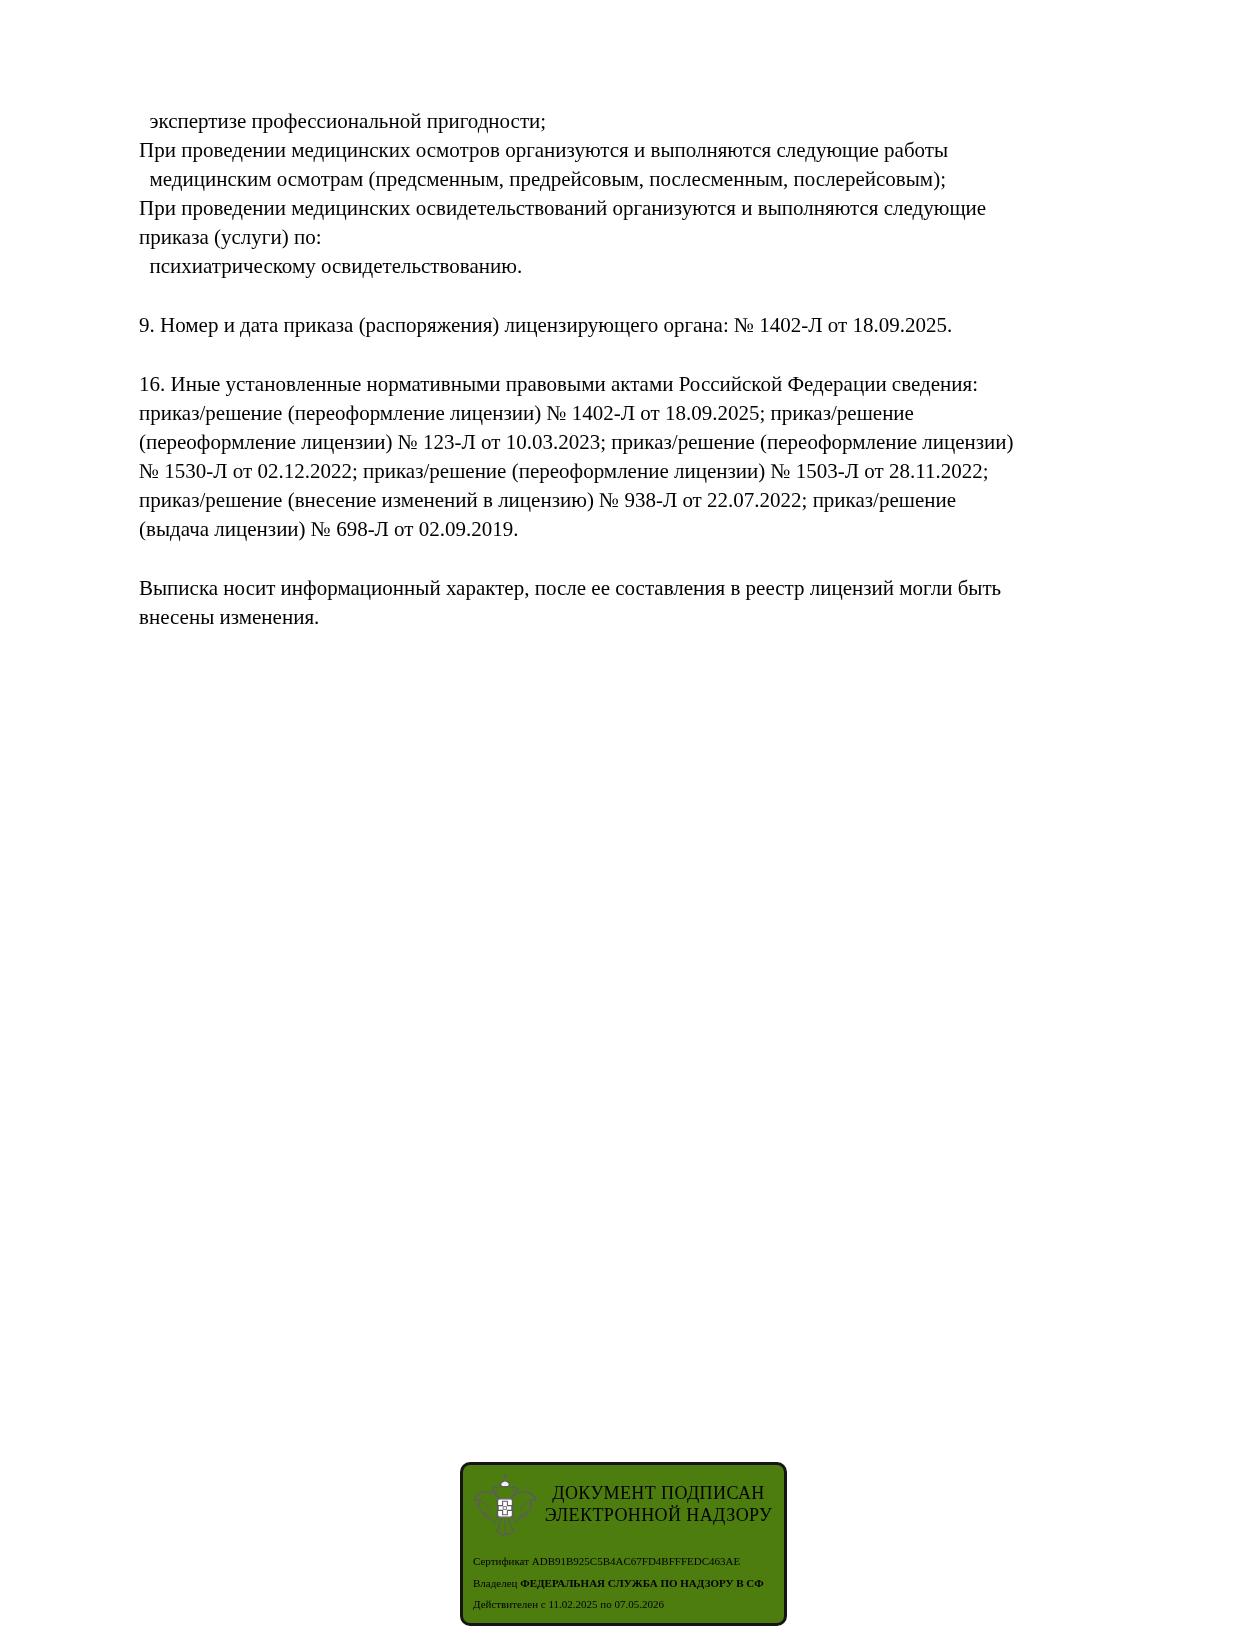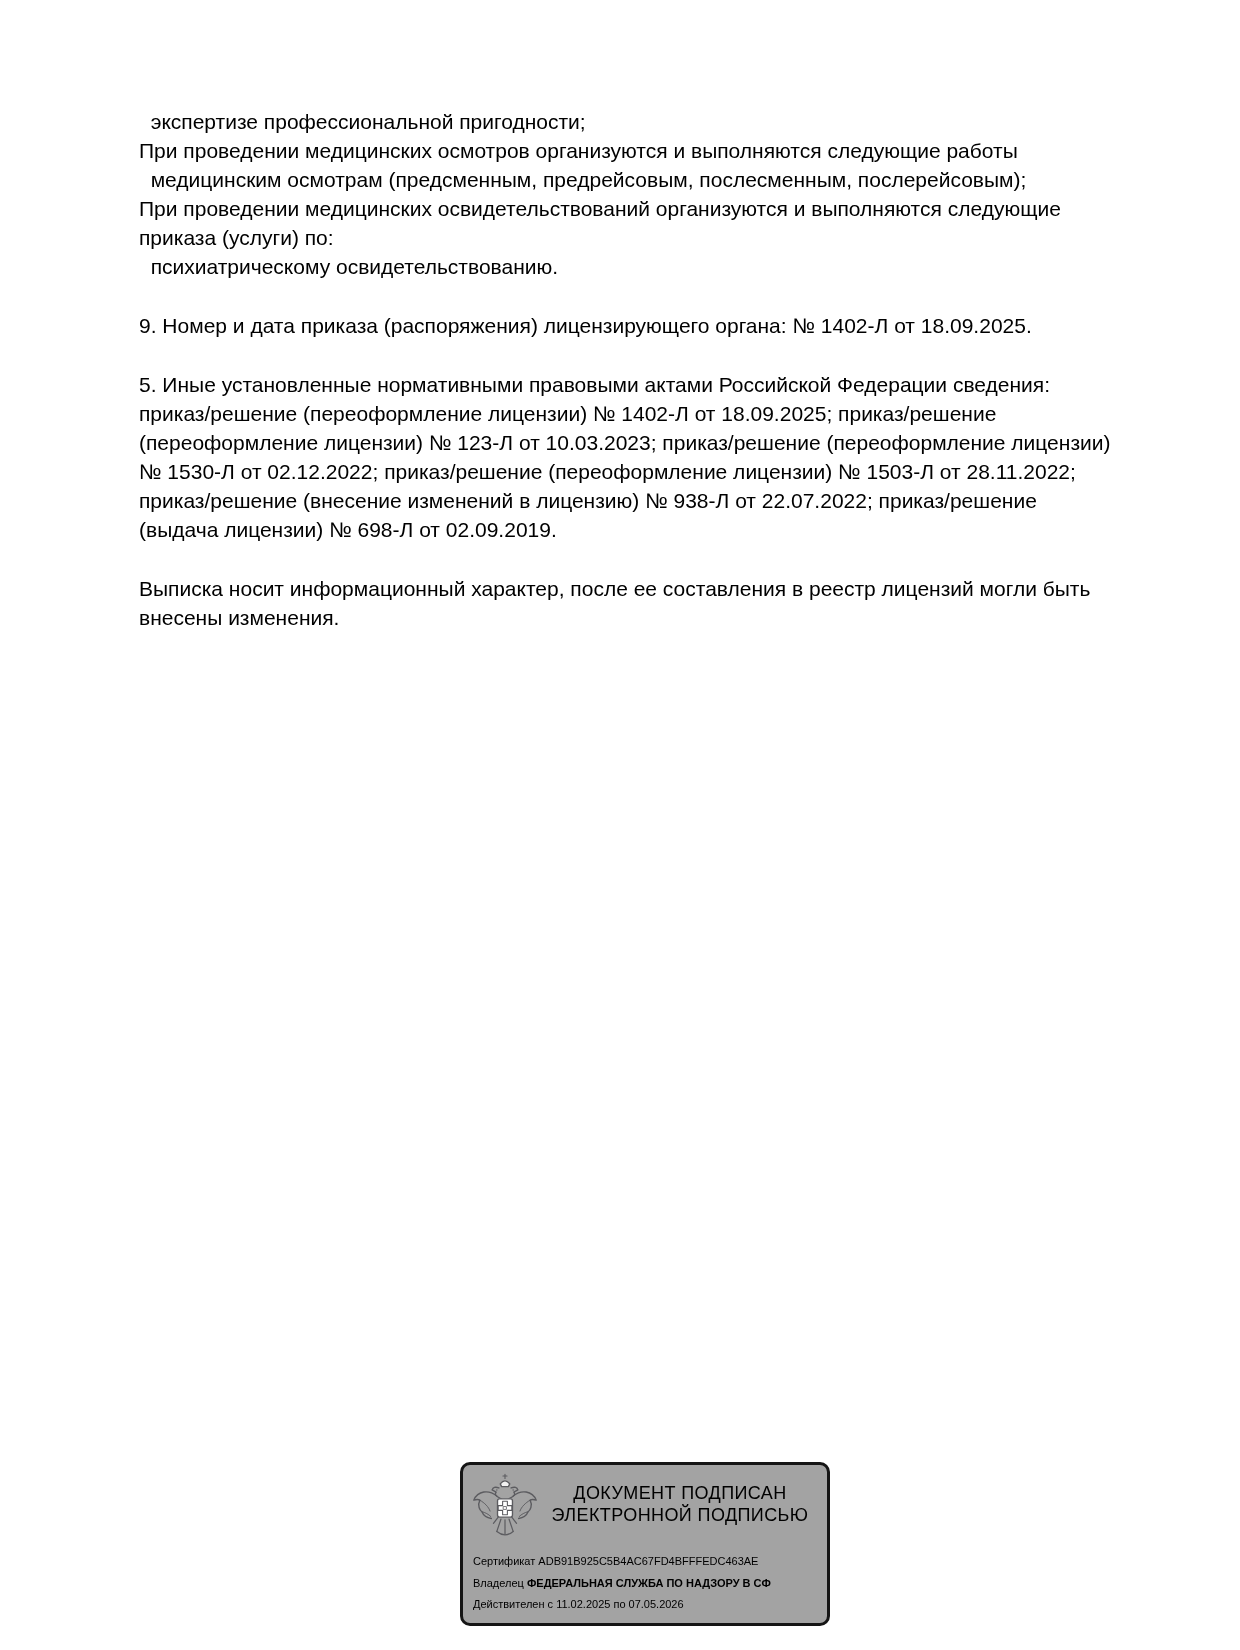--- a/index.html
+++ b/index.html
@@ -5,46 +5,46 @@
   html, body {
     margin: 0;
     padding: 0;
     background: #ffffff;
   }
   .page {
     position: relative;
     width: 1240px;
     height: 1650px;
     background: #ffffff;
-    font-family: Liberation Sans, sans-serif;
+    font-family: Liberation Serif, serif;
     color: #000000;
     overflow: hidden;
   }
   .doc-text {
     position: absolute;
     left: 139px;
     top: 107px;
     font-size: 21px;
     line-height: 29px;
   }
   .paragraph { margin-bottom: 30px; }
   .paragraph:last-child { margin-bottom: 4px; }
   .line { white-space: pre; }
 
   
   .stamp {
     position: absolute;
     left: 460px;
     top: 1462px;
-    width: 370px;
+    width: 327px;
     height: 164px;
     box-sizing: border-box;
     border: 3px solid #151515;
     border-radius: 10px;
-    background: #a3a3a3;
+    background: #4d7c0f;
     overflow: hidden;
   }
   .stamp-top {
     display: flex;
     align-items: flex-start;
     padding: 8px 6px 0 8px;
   }
   .emblem {
     width: 68px;
     height: 72px;
@@ -80,21 +80,21 @@
         <div class="line">При проведении медицинских осмотров организуются и выполняются следующие работы</div>
         <div class="line">  медицинским осмотрам (предсменным, предрейсовым, послесменным, послерейсовым);</div>
         <div class="line">При проведении медицинских освидетельствований организуются и выполняются следующие</div>
         <div class="line">приказа (услуги) по:</div>
         <div class="line">  психиатрическому освидетельствованию.</div>
       </div>
       <div class="paragraph">
         <div class="line">9. Номер и дата приказа (распоряжения) лицензирующего органа: № 1402-Л от 18.09.2025.</div>
       </div>
       <div class="paragraph">
-        <div class="line">5. Иные установленные нормативными правовыми актами Российской Федерации сведения:</div>
+        <div class="line">16. Иные установленные нормативными правовыми актами Российской Федерации сведения:</div>
         <div class="line">приказ/решение (переоформление лицензии) № 1402-Л от 18.09.2025; приказ/решение</div>
         <div class="line">(переоформление лицензии) № 123-Л от 10.03.2023; приказ/решение (переоформление лицензии)</div>
         <div class="line">№ 1530-Л от 02.12.2022; приказ/решение (переоформление лицензии) № 1503-Л от 28.11.2022;</div>
         <div class="line">приказ/решение (внесение изменений в лицензию) № 938-Л от 22.07.2022; приказ/решение</div>
         <div class="line">(выдача лицензии) № 698-Л от 02.09.2019.</div>
       </div>
       <div class="paragraph">
         <div class="line">Выписка носит информационный характер, после ее составления в реестр лицензий могли быть</div>
         <div class="line">внесены изменения.</div>
       </div>
@@ -131,21 +131,21 @@
 
             <rect x="39" y="38" width="22" height="27" rx="3" fill="#ffffff"></rect>
 
             <path d="M46.5 41.5 h7 v6.5 h6.5 v7 h-6.5 v6.5 h-7 v-6.5 h-6.5 v-7 h6.5 z" fill="#ffffff" stroke-width="1.6"></path>
             <rect x="47.9" y="49.4" width="4.2" height="4.2" stroke-width="1.2"></rect>
           </g>
         </svg>
       </div>
       <div class="stamp-title">
         <div>ДОКУМЕНТ ПОДПИСАН</div>
-        <div>ЭЛЕКТРОННОЙ ПОДПИСЬЮ</div>
+        <div>ЭЛЕКТРОННОЙ НАДЗОРУ</div>
       </div>
     </div>
     <div class="stamp-lines">
       <div class="s-line"><span>Сертификат</span> <span>ADB91B925C5B4AC67FD4BFFFEDC463AE</span></div>
       <div class="s-line"><span>Владелец</span> <span class="bold">ФЕДЕРАЛЬНАЯ СЛУЖБА ПО НАДЗОРУ В СФ</span></div>
       <div class="s-line">Действителен с 11.02.2025 по 07.05.2026</div>
     </div>
   </div>
 
 </div>

